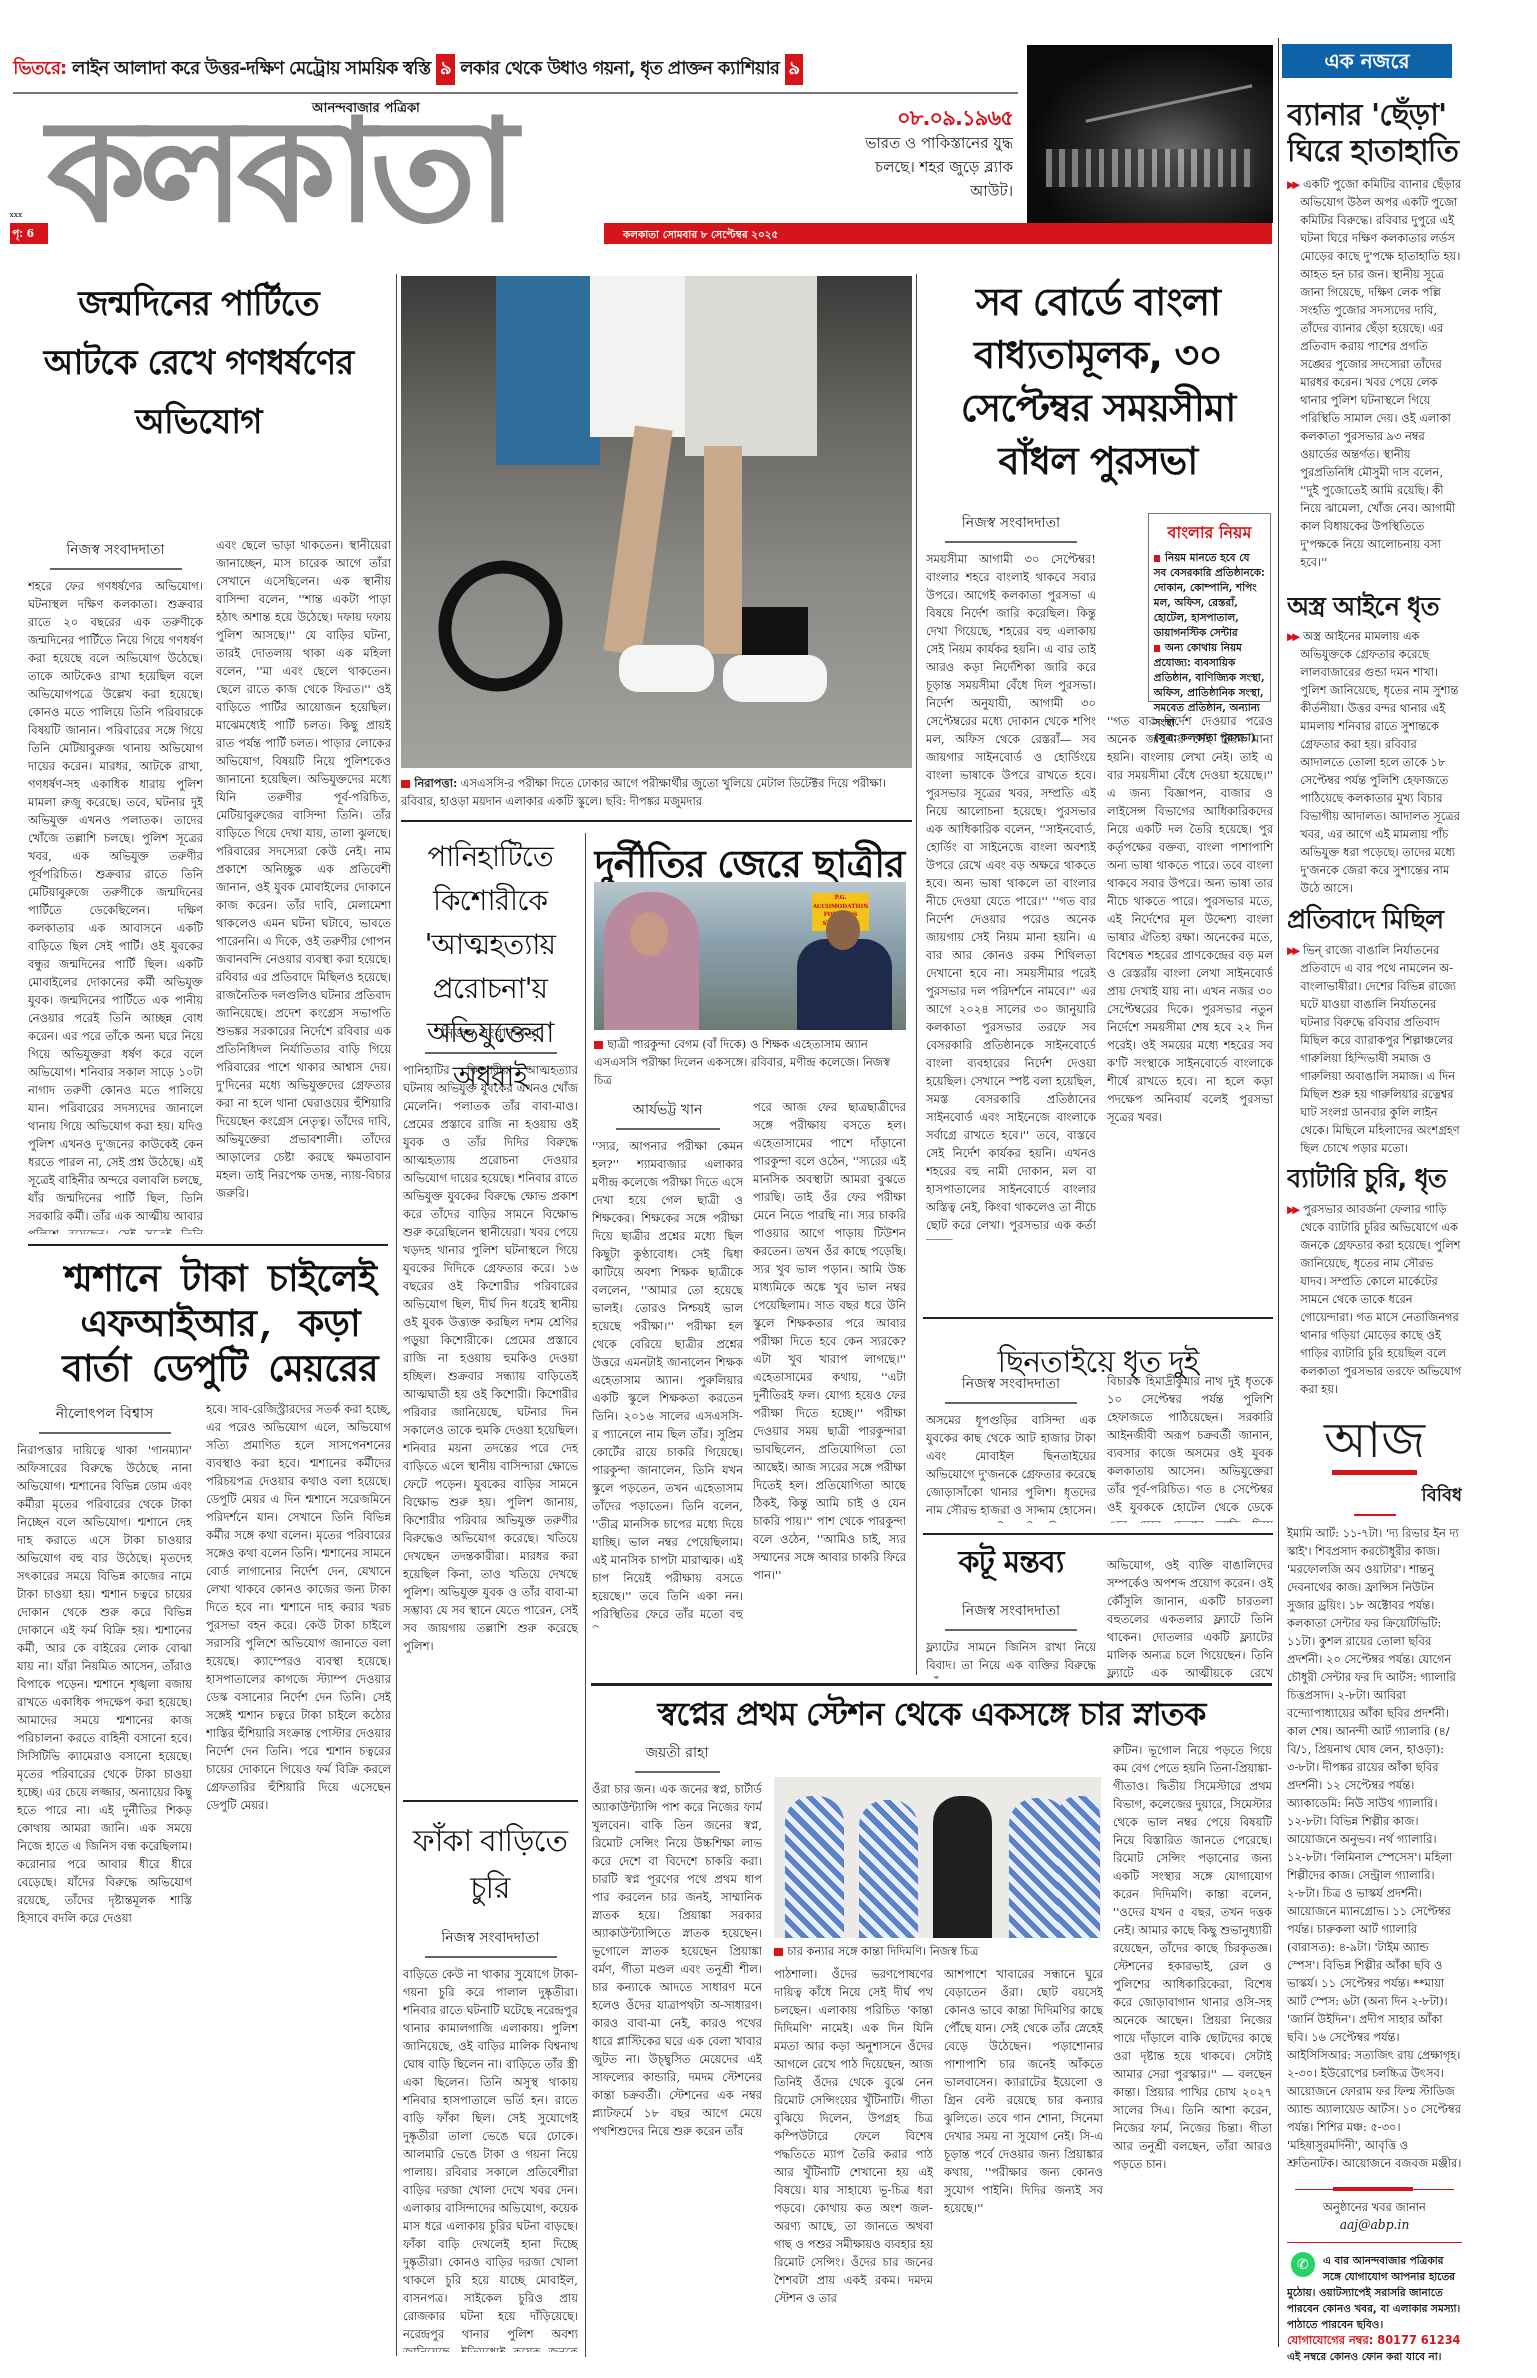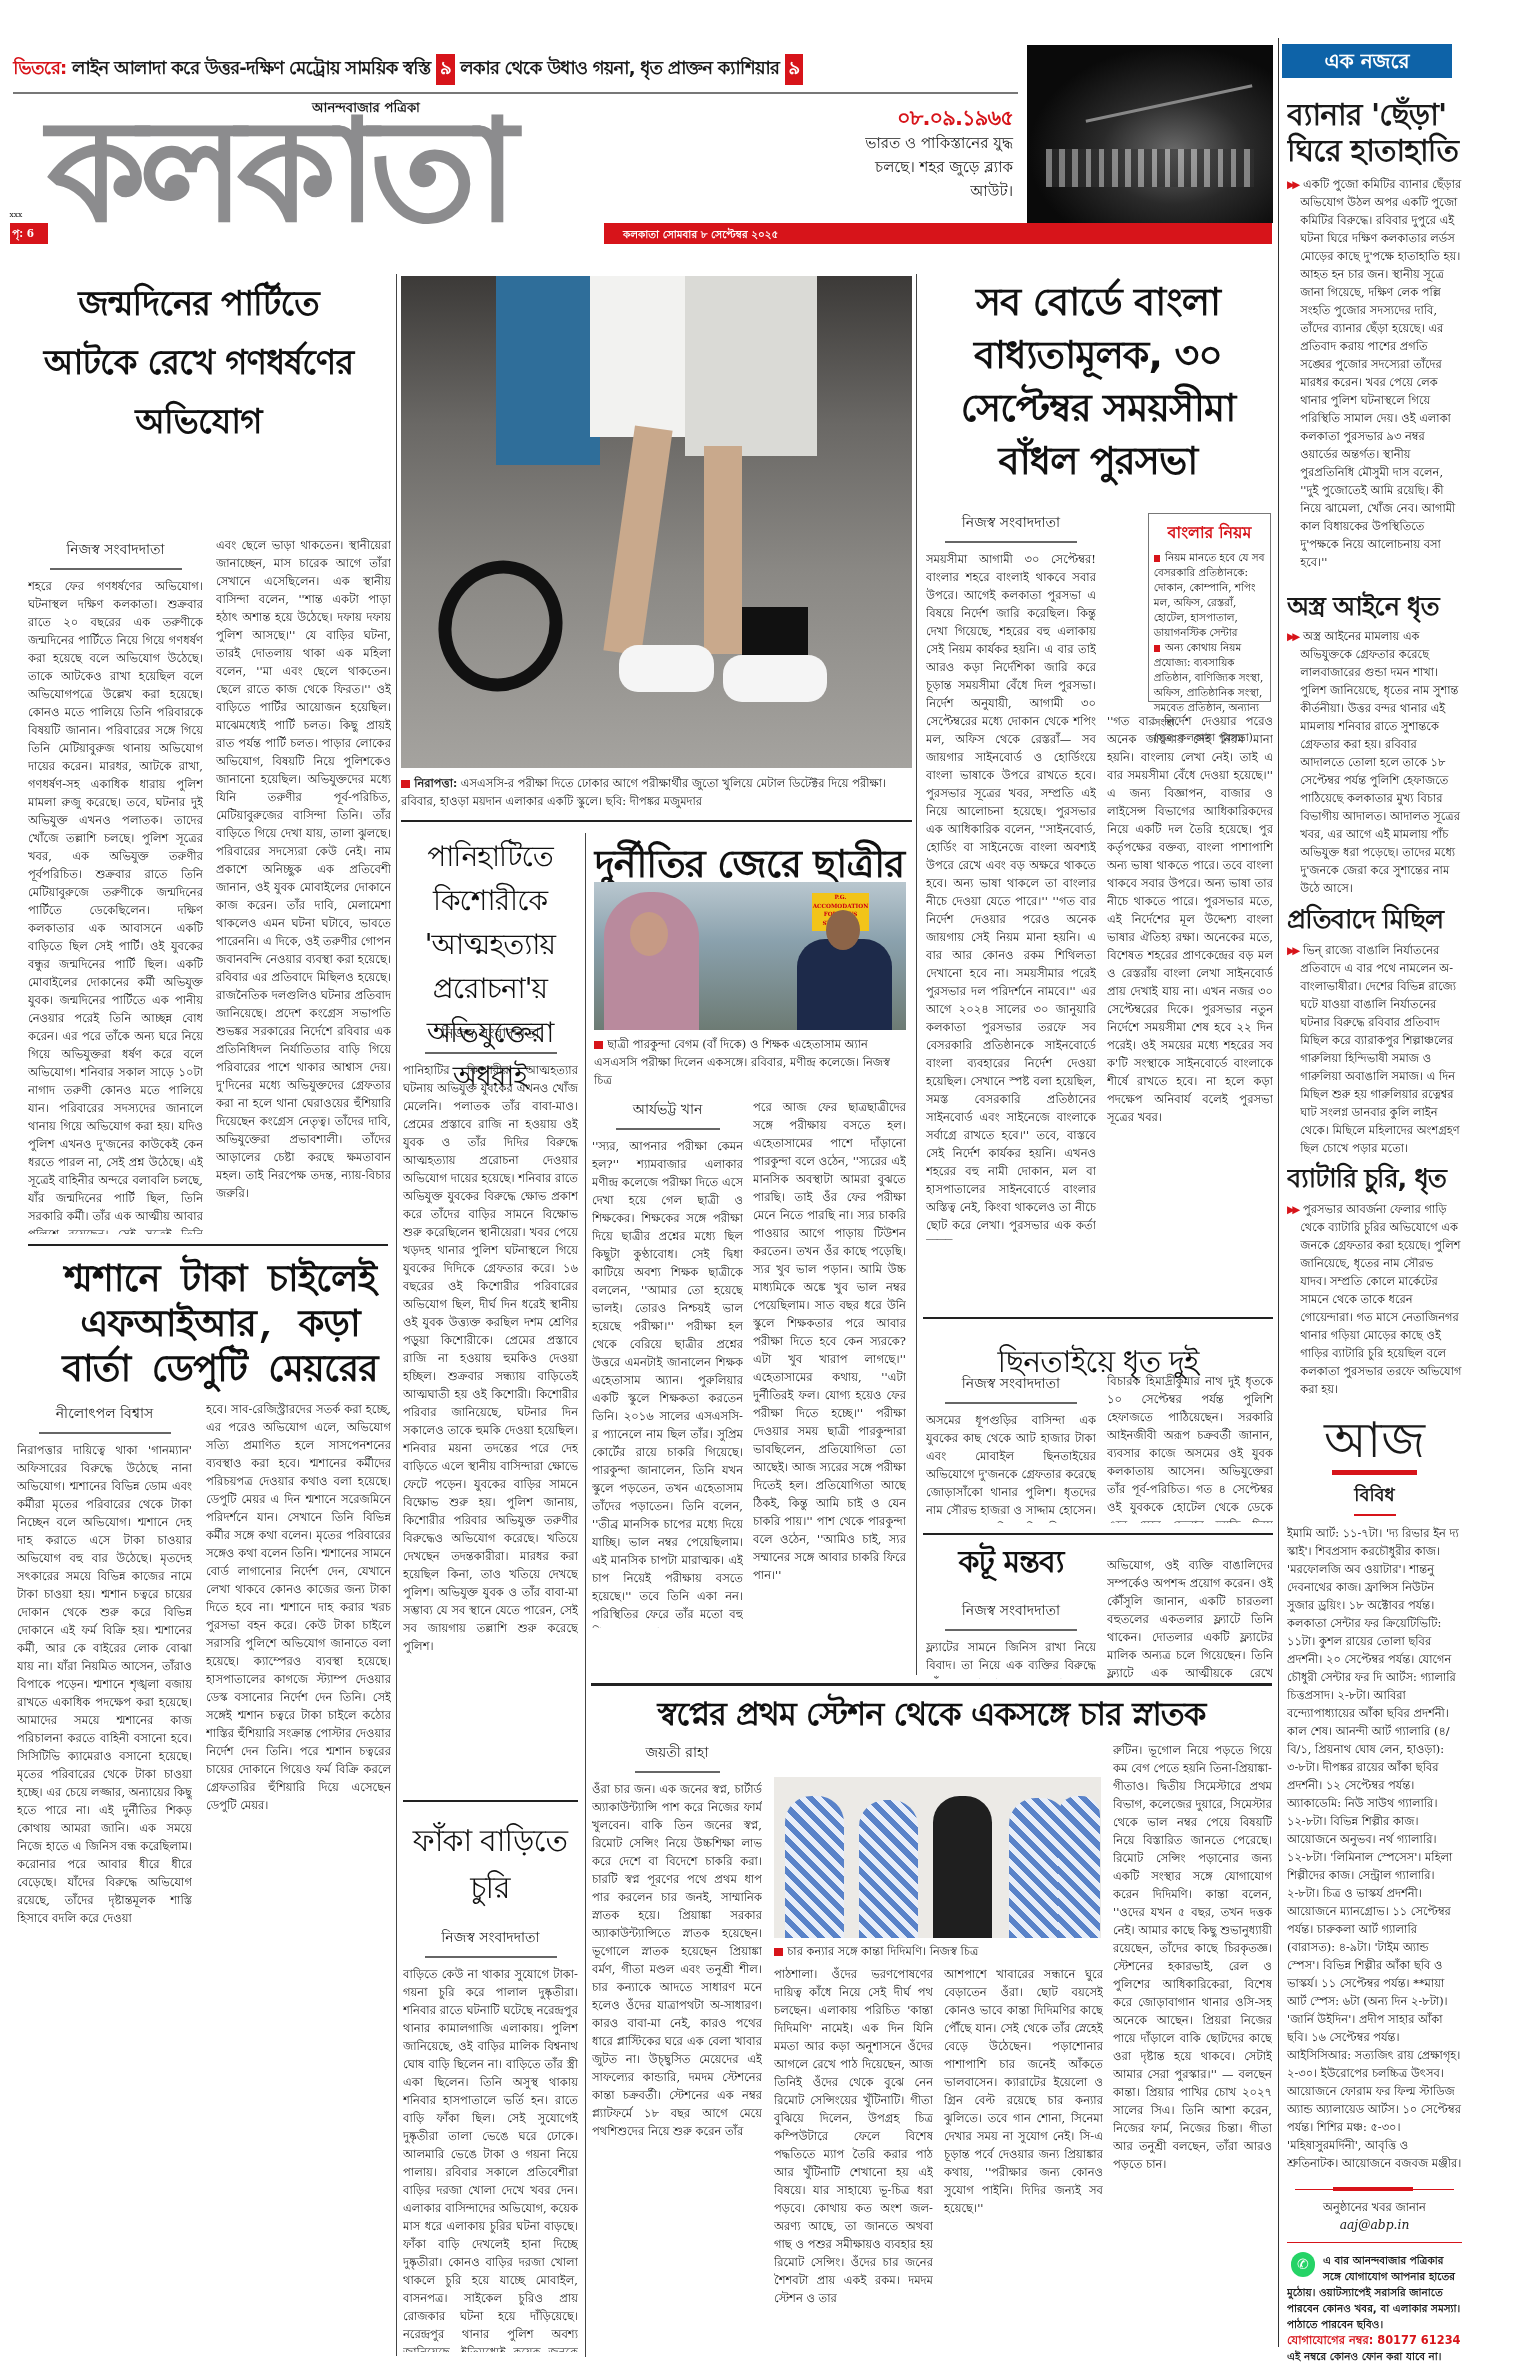--- a/index.html
+++ b/index.html
@@ -57,21 +57,21 @@
   <p><span class="arrow">▶▶</span><span>একটি পুজো কমিটির ব্যানার ছেঁড়ার অভিযোগ উঠল অপর একটি পুজো কমিটির বিরুদ্ধে। রবিবার দুপুরে এই ঘটনা ঘিরে দক্ষিণ কলকাতার লর্ডস মোড়ের কাছে দু'পক্ষে হাতাহাতি হয়। আহত হন চার জন। স্থানীয় সূত্রে জানা গিয়েছে, দক্ষিণ লেক পল্লি সংহতি পুজোর সদস্যদের দাবি, তাঁদের ব্যানার ছেঁড়া হয়েছে। এর প্রতিবাদ করায় পাশের প্রগতি সঙ্ঘের পুজোর সদস্যেরা তাঁদের মারধর করেন। খবর পেয়ে লেক থানার পুলিশ ঘটনাস্থলে গিয়ে পরিস্থিতি সামাল দেয়। ওই এলাকা কলকাতা পুরসভার ৯৩ নম্বর ওয়ার্ডের অন্তর্গত। স্থানীয় পুরপ্রতিনিধি মৌসুমী দাস বলেন, ''দুই পুজোতেই আমি রয়েছি। কী নিয়ে ঝামেলা, খোঁজ নেব। আগামী কাল বিধায়কের উপস্থিতিতে দু'পক্ষকে নিয়ে আলোচনায় বসা হবে।''</span></p>
   <div class="sidehl" style="margin-top:19px;">অস্ত্র আইনে ধৃত</div>
   <p><span class="arrow">▶▶</span><span>অস্ত্র আইনের মামলায় এক অভিযুক্তকে গ্রেফতার করেছে লালবাজারের গুন্ডা দমন শাখা। পুলিশ জানিয়েছে, ধৃতের নাম সুশান্ত কীর্তনীয়া। উত্তর বন্দর থানার এই মামলায় শনিবার রাতে সুশান্তকে গ্রেফতার করা হয়। রবিবার আদালতে তোলা হলে তাকে ১৮ সেপ্টেম্বর পর্যন্ত পুলিশি হেফাজতে পাঠিয়েছে কলকাতার মুখ্য বিচার বিভাগীয় আদালত। আদালত সূত্রের খবর, এর আগে এই মামলায় পাঁচ অভিযুক্ত ধরা পড়েছে। তাদের মধ্যে দু'জনকে জেরা করে সুশান্তের নাম উঠে আসে।</span></p>
   <div class="sidehl">প্রতিবাদে মিছিল</div>
   <p><span class="arrow">▶▶</span><span>ভিন্ রাজ্যে বাঙালি নির্যাতনের প্রতিবাদে এ বার পথে নামলেন অ-বাংলাভাষীরা। দেশের বিভিন্ন রাজ্যে ঘটে যাওয়া বাঙালি নির্যাতনের ঘটনার বিরুদ্ধে রবিবার প্রতিবাদ মিছিল করে ব্যারাকপুর শিল্পাঞ্চলের গারুলিয়া হিন্দিভাষী সমাজ ও গারুলিয়া অবাঙালি সমাজ। এ দিন মিছিল শুরু হয় গারুলিয়ার রত্নেশ্বর ঘাট সংলগ্ন ডানবার কুলি লাইন থেকে। মিছিলে মহিলাদের অংশগ্রহণ ছিল চোখে পড়ার মতো।</span></p>
   <div class="sidehl">ব্যাটারি চুরি, ধৃত</div>
   <p><span class="arrow">▶▶</span><span>পুরসভার আবর্জনা ফেলার গাড়ি থেকে ব্যাটারি চুরির অভিযোগে এক জনকে গ্রেফতার করা হয়েছে। পুলিশ জানিয়েছে, ধৃতের নাম সৌরভ যাদব। সম্প্রতি কোলে মার্কেটের সামনে থেকে তাকে ধরেন গোয়েন্দারা। গত মাসে নেতাজিনগর থানার গড়িয়া মোড়ের কাছে ওই গাড়ির ব্যাটারি চুরি হয়েছিল বলে কলকাতা পুরসভার তরফে অভিযোগ করা হয়।</span></p>
 
   <div style="text-align:center;font-size:49px;line-height:59px;margin-top:13.2px;font-family:'DejaVu Sans',sans-serif;">আজ</div>
   <div style="width:85px;height:4.7px;background:#d7141a;margin:0 auto 5.7px;"></div>
-  <div style="text-align:center;font-size:18px;font-weight:bold;font-family:'DejaVu Sans',sans-serif;">বিবিধ</div>
+  <div style="text-align:right;font-size:18px;font-weight:bold;font-family:'DejaVu Sans',sans-serif;">বিবিধ</div>
   <div style="width:42px;height:2.8px;background:#d7141a;margin:1.9px auto 7.6px;"></div>
   <div class="txt" style="font-size:11.4px;line-height:18px;text-align:left;">ইমামি আর্ট: ১১-৭টা। 'দ্য রিভার ইন দ্য স্কাই'। শিবপ্রসাদ করচৌধুরীর কাজ। 'মরফোলজি অব ওয়াটার'। শান্তনু দেবনাথের কাজ। ফ্রান্সিস নিউটন সুজার ড্রয়িং। ১৮ অক্টোবর পর্যন্ত। কলকাতা সেন্টার ফর ক্রিয়েটিভিটি: ১১টা। কুশল রায়ের তোলা ছবির প্রদর্শনী। ২০ সেপ্টেম্বর পর্যন্ত। যোগেন চৌধুরী সেন্টার ফর দি আর্টস: গ্যালারি চিত্তপ্রসাদ। ২-৮টা। আবিরা বন্দ্যোপাধ্যায়ের আঁকা ছবির প্রদর্শনী। কাল শেষ। আনন্দী আর্ট গ্যালারি (৪/বি/১, প্রিয়নাথ ঘোষ লেন, হাওড়া): ৩-৮টা। দীপঙ্কর রায়ের আঁকা ছবির প্রদর্শনী। ১২ সেপ্টেম্বর পর্যন্ত। অ্যাকাডেমি: নিউ সাউথ গ্যালারি। ১২-৮টা। বিভিন্ন শিল্পীর কাজ। আয়োজনে অনুভব। নর্থ গ্যালারি। ১২-৮টা। 'লিমিনাল স্পেসেস'। মহিলা শিল্পীদের কাজ। সেন্ট্রাল গ্যালারি। ২-৮টা। চিত্র ও ভাস্কর্য প্রদর্শনী। আয়োজনে ম্যানগ্রোভ। ১১ সেপ্টেম্বর পর্যন্ত। চারুকলা আর্ট গ্যালারি (বারাসত): ৪-৯টা। 'টাইম অ্যান্ড স্পেস'। বিভিন্ন শিল্পীর আঁকা ছবি ও ভাস্কর্য। ১১ সেপ্টেম্বর পর্যন্ত। **মায়া আর্ট স্পেস: ৬টা (অন্য দিন ২-৮টা)। 'জার্নি উইদিন'। প্রদীপ সাহার আঁকা ছবি। ১৬ সেপ্টেম্বর পর্যন্ত। আইসিসিআর: সত্যজিৎ রায় প্রেক্ষাগৃহ। ২-৩০। ইউরোপের চলচ্চিত্র উৎসব। আয়োজনে ফোরাম ফর ফিল্ম স্টাডিজ অ্যান্ড অ্যালায়েড আর্টস। ১০ সেপ্টেম্বর পর্যন্ত। শিশির মঞ্চ: ৫-৩০। 'মহিষাসুরমর্দিনী', আবৃত্তি ও শ্রুতিনাটক। আয়োজনে বজবজ মঞ্জীর।</div>
   <div style="height:0.9px;background:#d7141a;margin:17px 7.6px 0;position:relative;">
       <div style="position:absolute;left:38px;top:-1.9px;width:80px;height:3.8px;background:#d7141a;"></div>
     </div>
   <div style="text-align:center;font-size:11.4px;margin-top:9.5px;">অনুষ্ঠানের খবর জানান</div>
   <div style="text-align:center;font-size:12.3px;font-style:italic;">aaj@abp.in</div>
   <div style="height:0.9px;background:#d7141a;margin:9.5px 0 9.5px;"></div>
   <div style="font-size:10.4px;line-height:16px;font-weight:bold;font-family:'DejaVu Sans',sans-serif;">
     <span style="float:left;width:24.6px;height:24.6px;border-radius:50%;background:#25d366;color:#fff;text-align:center;line-height:24.6px;font-size:14px;margin:0 7.6px 1.9px 3.8px;">✆</span>
@@ -155,21 +155,21 @@
 <div class="rule" style="left:591px;top:1683px;width:681px;height:2.8px;"></div>
 
 <div class="vrule" style="left:916px;top:274px;height:1401px;"></div>
 <div class="hl abs" style="left:923px;top:276px;width:350px;font-size:38px;line-height:53px;">সব বোর্ডে বাংলা বাধ্যতামূলক, ৩০ সেপ্টেম্বর সময়সীমা বাঁধল পুরসভা</div>
 <div class="col" style="left:926px;top:511px;width:170px;height:729px;">
   <div class="byline">নিজস্ব সংবাদদাতা</div>
   <p>সময়সীমা আগামী ৩০ সেপ্টেম্বর! বাংলার শহরে বাংলাই থাকবে সবার উপরে। আগেই কলকাতা পুরসভা এ বিষয়ে নির্দেশ জারি করেছিল। কিন্তু দেখা গিয়েছে, শহরের বহু এলাকায় সেই নিয়ম কার্যকর হয়নি। এ বার তাই আরও কড়া নির্দেশিকা জারি করে চূড়ান্ত সময়সীমা বেঁধে দিল পুরসভা। নির্দেশ অনুযায়ী, আগামী ৩০ সেপ্টেম্বরের মধ্যে দোকান থেকে শপিং মল, অফিস থেকে রেস্তরাঁ— সব জায়গার সাইনবোর্ড ও হোর্ডিংয়ে বাংলা ভাষাকে উপরে রাখতে হবে। পুরসভার সূত্রের খবর, সম্প্রতি এই নিয়ে আলোচনা হয়েছে। পুরসভার এক আধিকারিক বলেন, ''সাইনবোর্ড, হোর্ডিং বা সাইনেজে বাংলা অবশ্যই উপরে রেখে এবং বড় অক্ষরে থাকতে হবে। অন্য ভাষা থাকলে তা বাংলার নীচে দেওয়া যেতে পারে।'' ''গত বার নির্দেশ দেওয়ার পরেও অনেক জায়গায় সেই নিয়ম মানা হয়নি। এ বার আর কোনও রকম শিথিলতা দেখানো হবে না। সময়সীমার পরেই পুরসভার দল পরিদর্শনে নামবে।'' এর আগে ২০২৪ সালের ৩০ জানুয়ারি কলকাতা পুরসভার তরফে সব বেসরকারি প্রতিষ্ঠানকে সাইনবোর্ডে বাংলা ব্যবহারের নির্দেশ দেওয়া হয়েছিল। সেখানে স্পষ্ট বলা হয়েছিল, সমস্ত বেসরকারি প্রতিষ্ঠানের সাইনবোর্ড এবং সাইনেজে বাংলাকে সর্বাগ্রে রাখতে হবে।'' তবে, বাস্তবে সেই নির্দেশ কার্যকর হয়নি। এখনও শহরের বহু নামী দোকান, মল বা হাসপাতালের সাইনবোর্ডে বাংলার অস্তিত্ব নেই, কিংবা থাকলেও তা নীচে ছোট করে লেখা। পুরসভার এক কর্তা বলেন,</p>
 </div>
 <div class="abs" style="left:1148px;top:513px;width:123px;height:189px;border:0.9px solid #777;padding:5.7px 4.7px;">
   <div style="color:#d7141a;font-size:16px;font-weight:bold;text-align:center;font-family:'DejaVu Sans',sans-serif;">বাংলার নিয়ম</div>
-  <div style="font-size:10.4px;line-height:15px;margin-top:3.8px;">
+  <div style="font-size:10.4px;line-height:15px;margin-top:3.8px;font-weight:bold;">
     <div><span class="redsq" style="width:6.6px;height:6.6px;"></span><span>নিয়ম মানতে হবে যে সব বেসরকারি প্রতিষ্ঠানকে: দোকান, কোম্পানি, শপিং মল, অফিস, রেস্তরাঁ, হোটেল, হাসপাতাল, ডায়াগনস্টিক সেন্টার</span></div>
     <div><span class="redsq" style="width:6.6px;height:6.6px;"></span><span>অন্য কোথায় নিয়ম প্রযোজ্য: ব্যবসায়িক প্রতিষ্ঠান, বাণিজ্যিক সংস্থা, অফিস, প্রাতিষ্ঠানিক সংস্থা, সমবেত প্রতিষ্ঠান, অন্যান্য সংস্থা</span></div>
     <div>(সূত্র: কলকাতা পুরসভা)</div>
   </div>
 </div>
 <div class="col" style="left:1107px;top:712px;width:166px;height:519px;">
   <p>''গত বার নির্দেশ দেওয়ার পরেও অনেক জায়গায় সেই নিয়ম মানা হয়নি। বাংলায় লেখা নেই। তাই এ বার সময়সীমা বেঁধে দেওয়া হয়েছে।'' এ জন্য বিজ্ঞাপন, বাজার ও লাইসেন্স বিভাগের আধিকারিকদের নিয়ে একটি দল তৈরি হয়েছে। পুর কর্তৃপক্ষের বক্তব্য, বাংলা পাশাপাশি অন্য ভাষা থাকতে পারে। তবে বাংলা থাকবে সবার উপরে। অন্য ভাষা তার নীচে থাকতে পারে। পুরসভার মতে, এই নির্দেশের মূল উদ্দেশ্য বাংলা ভাষার ঐতিহ্য রক্ষা। অনেকের মতে, বিশেষত শহরের প্রাণকেন্দ্রের বড় মল ও রেস্তরাঁয় বাংলা লেখা সাইনবোর্ড প্রায় দেখাই যায় না। এখন নজর ৩০ সেপ্টেম্বরের দিকে। পুরসভার নতুন নির্দেশে সময়সীমা শেষ হবে ২২ দিন পরেই। ওই সময়ের মধ্যে শহরের সব ক'টি সংস্থাকে সাইনবোর্ডে বাংলাকে শীর্ষে রাখতে হবে। না হলে কড়া পদক্ষেপ অনিবার্য বলেই পুরসভা সূত্রের খবর।</p>
 </div>
 <div class="rule" style="left:923px;top:1317px;width:350px;height:1.9px;"></div>
 

